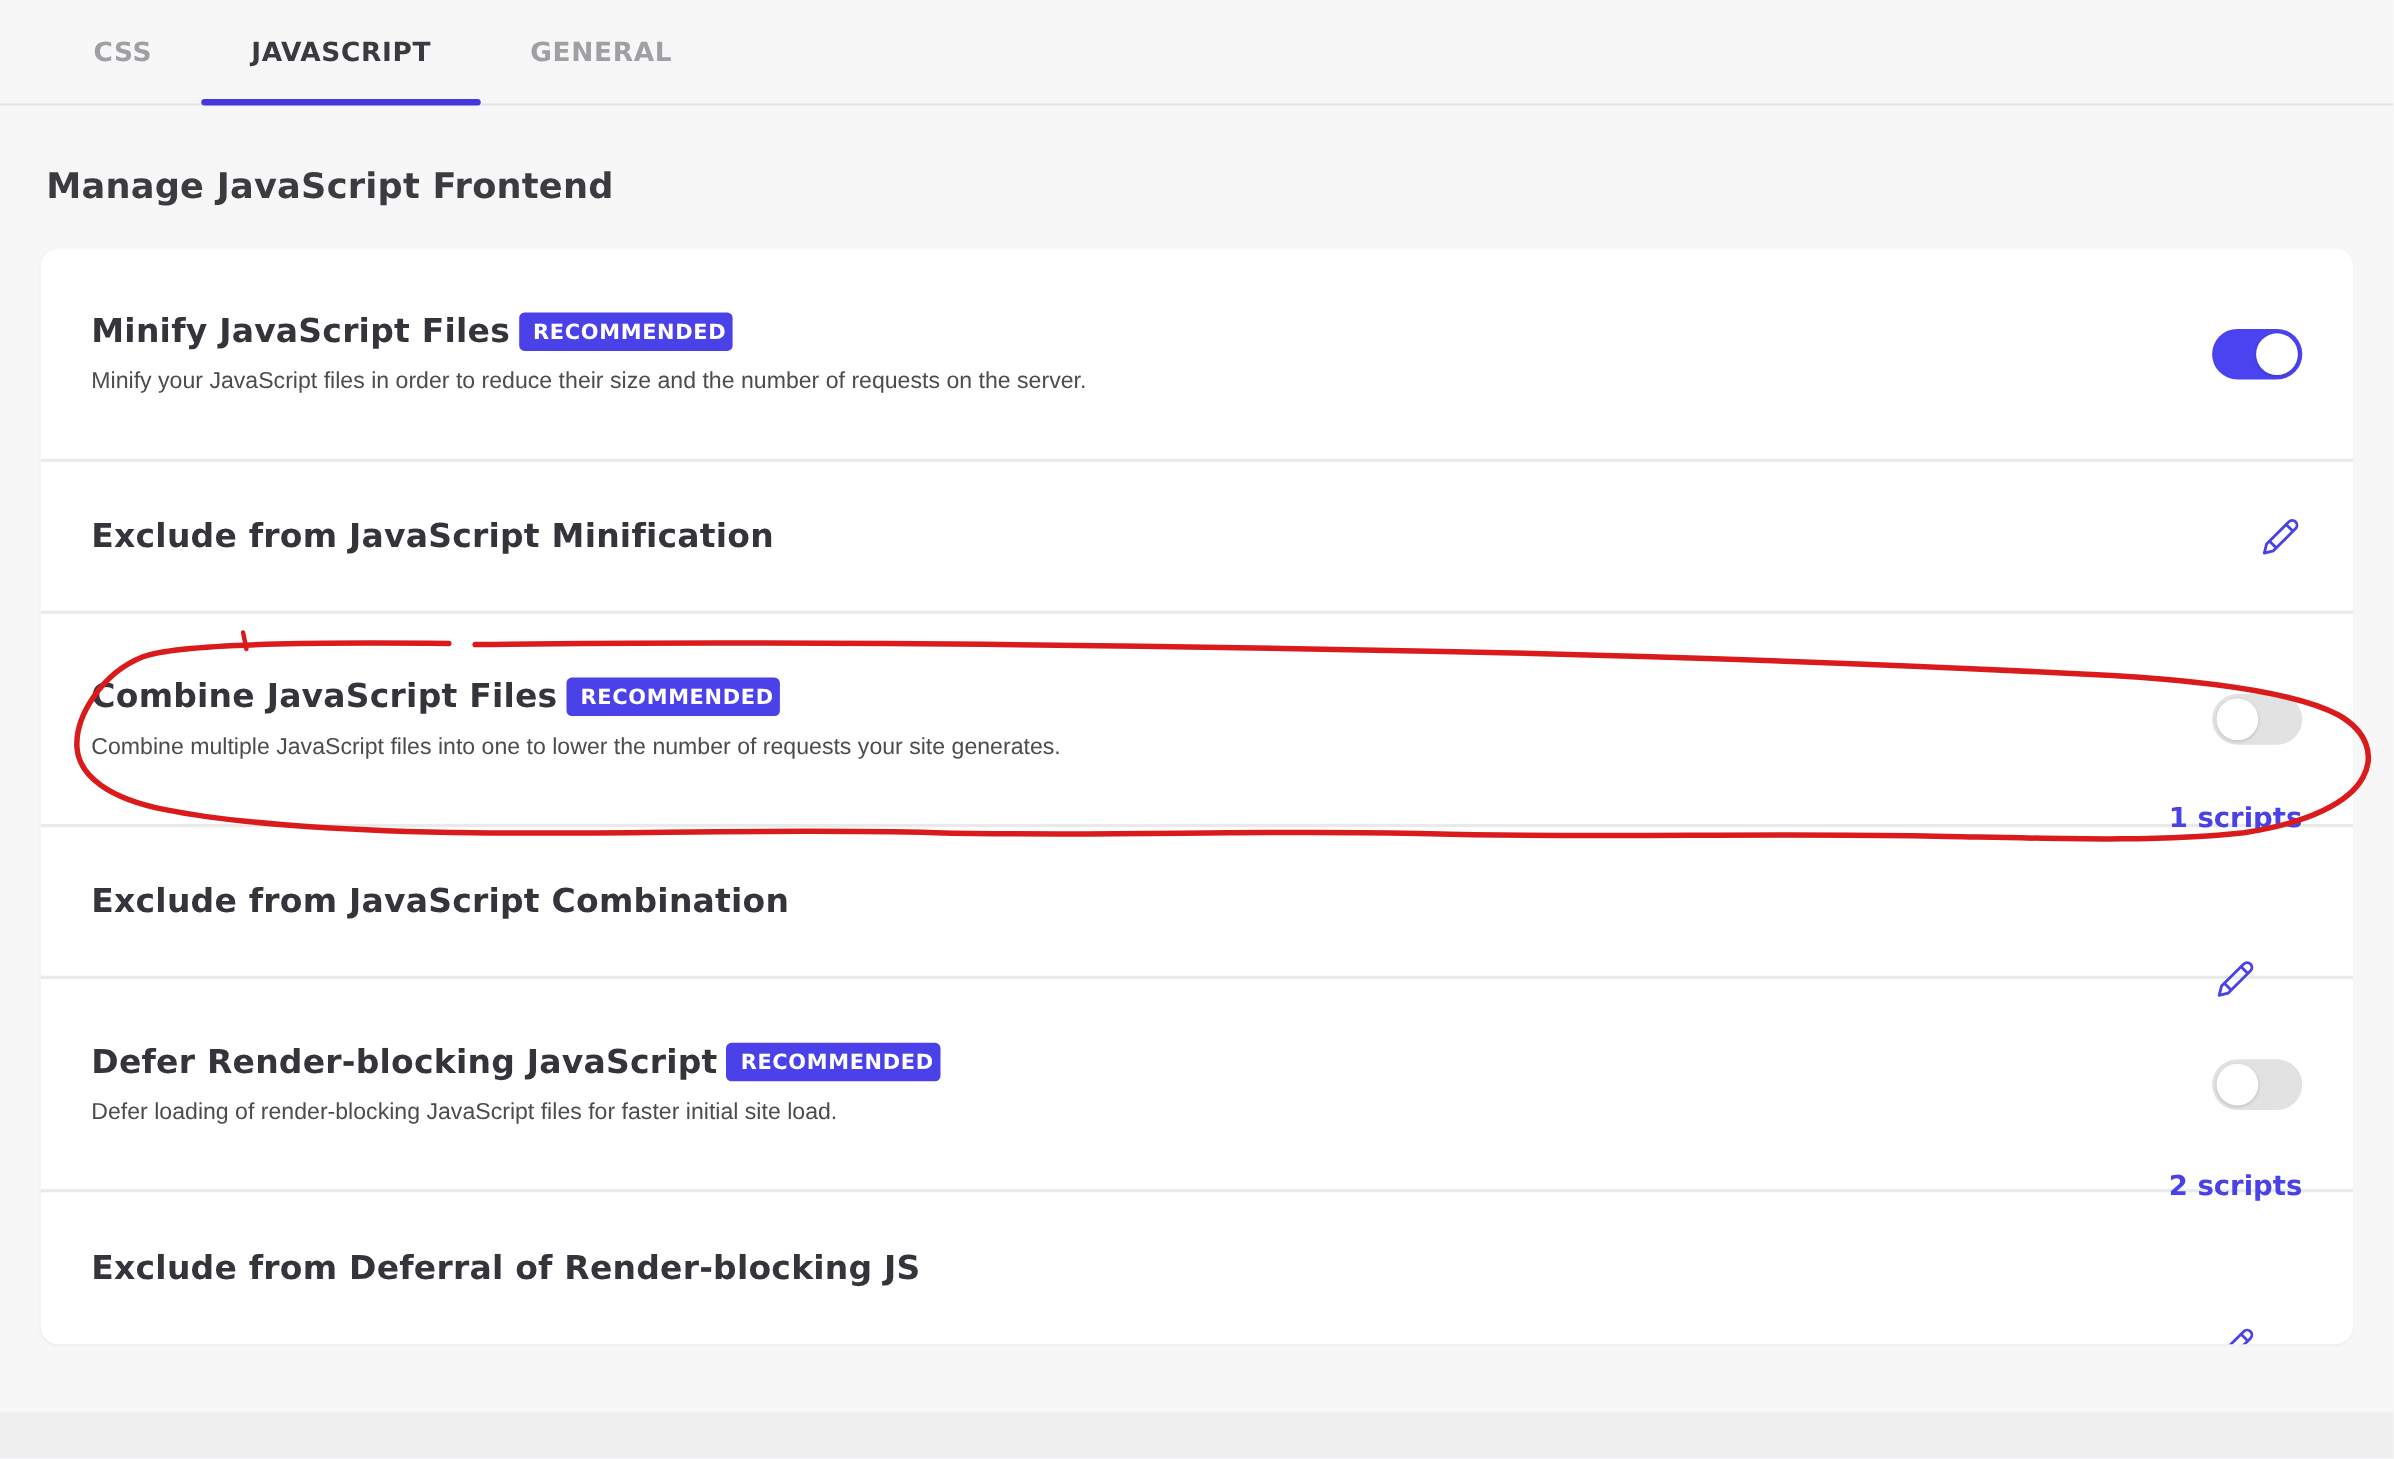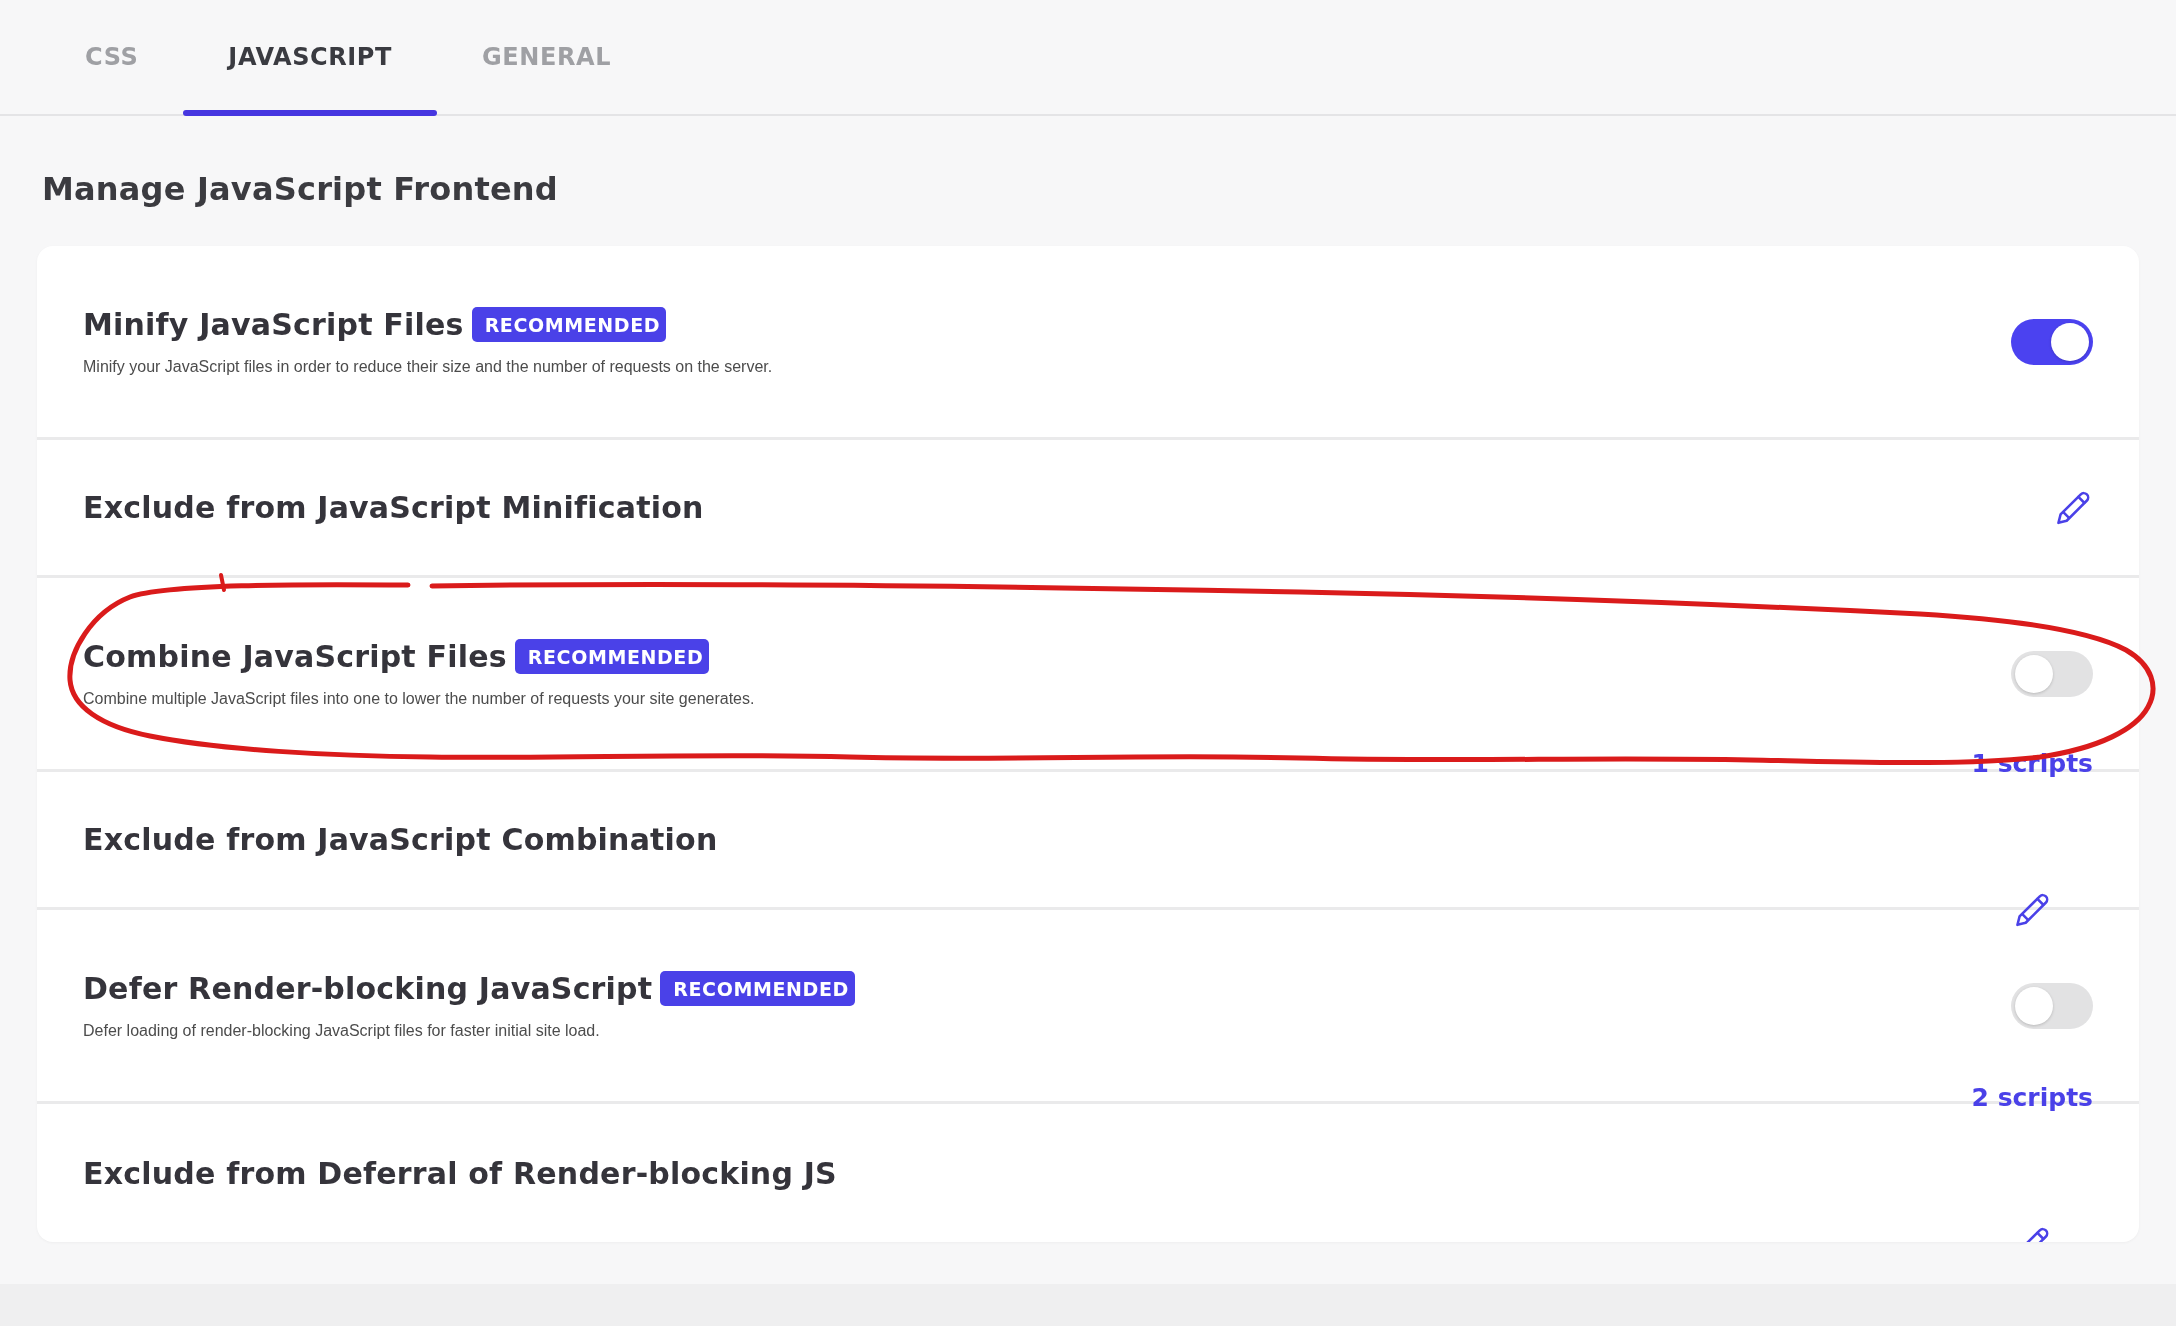--- a/index.html
+++ b/index.html
@@ -6,21 +6,21 @@
   html,body { width:2176px; height:1326px; overflow:hidden; }
   body {
     background:#f7f7f8;
     font-family:"DejaVu Sans", sans-serif;
     position:relative;
   }
   
   .tabs {
     display:flex;
     align-items:stretch;
-    height:116px;
+    height:96px;
     padding-left:40px;
     border-bottom:2px solid #e4e4e6;
   }
   .tab {
     display:flex; align-items:center;
     padding:0 45px;
     font-size:24px; font-weight:bold;
     letter-spacing:0.6px;
     color:#9fa0a4;
     cursor:pointer;
@@ -70,21 +70,21 @@
     color:#ffffff;
     font-size:19px; font-weight:bold;
     letter-spacing:0.6px;
     padding:7px 6px 6px 13px;
     border-radius:5px;
     white-space:nowrap;
   }
   .row-desc {
     margin-top:16px;
     font-family:"Liberation Sans", sans-serif;
-    font-size:16px;
+    font-size:21px;
     color:#4c4c4c;
   }
   .row-controls { display:flex; align-items:center; gap:112px;flex-direction:column; }
   .scripts-link {
     font-size:25px; font-weight:bold;
     color:var(--accent,#4a41e8);
     text-decoration:none;
     cursor:pointer;
     white-space:nowrap;
   }

